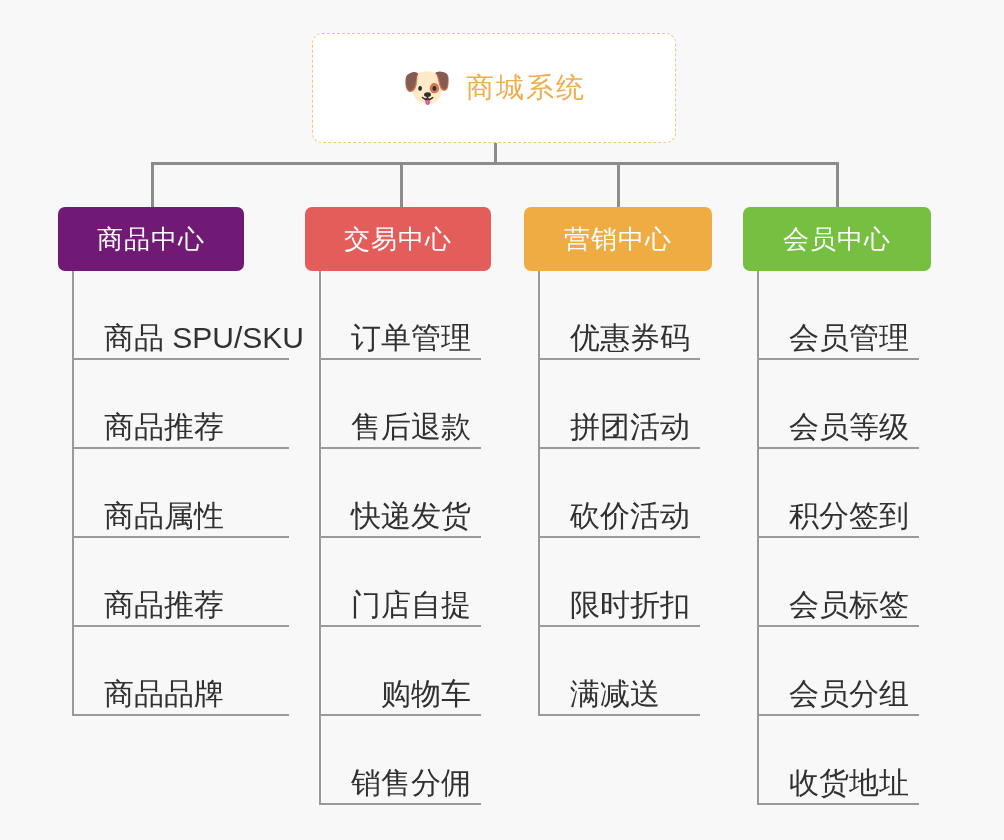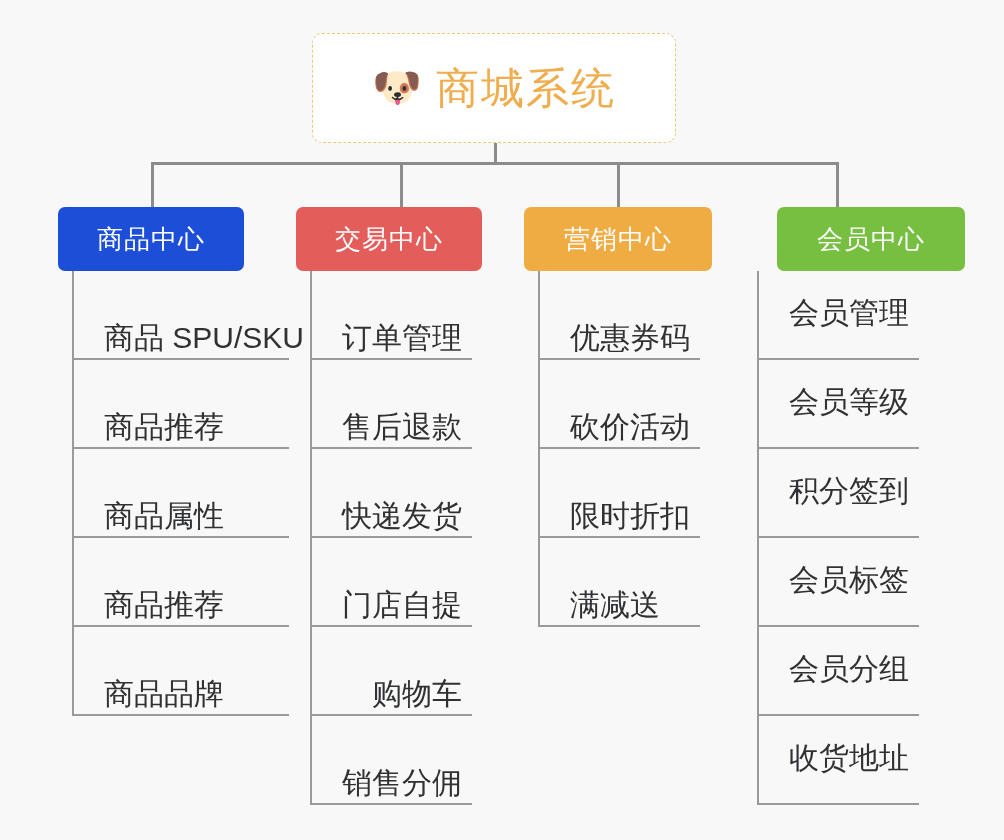--- a/index.html
+++ b/index.html
@@ -37,21 +37,21 @@
     justify-content: center;
     gap: 14px;
   }
   .root-emoji {
     font-size: 40px;
     line-height: 1;
     display: block;
     margin-top: -2px;
   }
   .root-title {
-    font-size: 43px;
+    font-size: 28px;
     color: #f0ad4e;
     letter-spacing: 2px;
     line-height: 1;
   }
 
   
   .conn {
     position: absolute;
     background: #8c8c8c;
   }
@@ -76,39 +76,39 @@
   .drop-2 { left: 400px; }
   .drop-3 { left: 617px; }
   .drop-4 { left: 836px; }
 
   
   .column {
     position: absolute;
     top: 207px;
   }
   .col-1 { left: 58px;  }
-  .col-2 { left: 296px; }
+  .col-2 { left: 305px; }
   .col-3 { left: 524px; }
   .col-4 { left: 743px; }
 
   .cat-box {
     box-sizing: border-box;
     height: 64px;
     border-radius: 7px;
     display: flex;
     align-items: center;
     justify-content: center;
     color: #ffffff;
     font-size: 26px;
     letter-spacing: 1px;
   }
   .col-1 .cat-box { width: 186px; }
   .col-2 .cat-box { width: 186px; }
   .col-3 .cat-box { width: 188px; }
-  .col-4 .cat-box { width: 188px; margin-left: 34px; }
+  .col-4 .cat-box { width: 188px; }
 
   
   .leaf-list {
     position: relative;
     margin-left: 14px;
     padding-left: 0;
     border-left: 2px solid #9a9a9a;
   }
   .leaf-item {
     box-sizing: border-box;
@@ -122,41 +122,41 @@
   .leaf-label {
     font-size: 30px;
     color: #303133;
     line-height: 1.1;
     white-space: nowrap;
     padding-right: 10px;
   }
   .col-1 .leaf-item { width: 215px; }
   .col-2 .leaf-item { width: 160px; justify-content: flex-end; }
   .col-3 .leaf-item { width: 160px; }
-  .col-4 .leaf-item { width: 160px; align-items: center; }
+  .col-4 .leaf-item { width: 160px; }
 </style>
 </head>
 <body style="background: rgb(248, 248, 248);">
 
 <div id="mindmap">
 
   <div class="root-node" style="border-color: rgb(238, 199, 122);">
     <span class="root-emoji">🐶</span>
     <span class="root-title" style="color: rgb(240, 173, 78);">商城系统</span>
   </div>
 
   <div class="conn conn-stem" style="background: rgb(140, 140, 140);"></div>
   <div class="conn conn-bus" style="background: rgb(140, 140, 140);"></div>
   <div class="conn conn-drop drop-1" style="background: rgb(140, 140, 140);"></div>
   <div class="conn conn-drop drop-2" style="background: rgb(140, 140, 140);"></div>
   <div class="conn conn-drop drop-3" style="background: rgb(140, 140, 140);"></div>
   <div class="conn conn-drop drop-4" style="background: rgb(140, 140, 140);"></div>
 
   <div class="column col-1">
-    <div class="cat-box" style="background-color: #1d4ed8;">
+    <div class="cat-box" style="background-color: #701a75;">
       <span>商品中心</span>
     </div>
     <div class="leaf-list">
       <div class="leaf-item">
           <span class="leaf-label">商品 SPU/SKU</span>
         </div>
       <div class="leaf-item">
           <span class="leaf-label">商品推荐</span>
         </div>
       <div class="leaf-item">
@@ -199,20 +199,23 @@
 
   <div class="column col-3">
     <div class="cat-box" style="background-color: rgb(238, 172, 67); justify-content: center;">
       <span>营销中心</span>
     </div>
     <div class="leaf-list">
       <div class="leaf-item">
           <span class="leaf-label">优惠券码</span>
         </div>
       <div class="leaf-item">
+          <span class="leaf-label">拼团活动</span>
+        </div>
+      <div class="leaf-item">
           <span class="leaf-label">砍价活动</span>
         </div>
       <div class="leaf-item">
           <span class="leaf-label">限时折扣</span>
         </div>
       <div class="leaf-item">
           <span class="leaf-label">满减送</span>
         </div>
     </div>
   </div>

